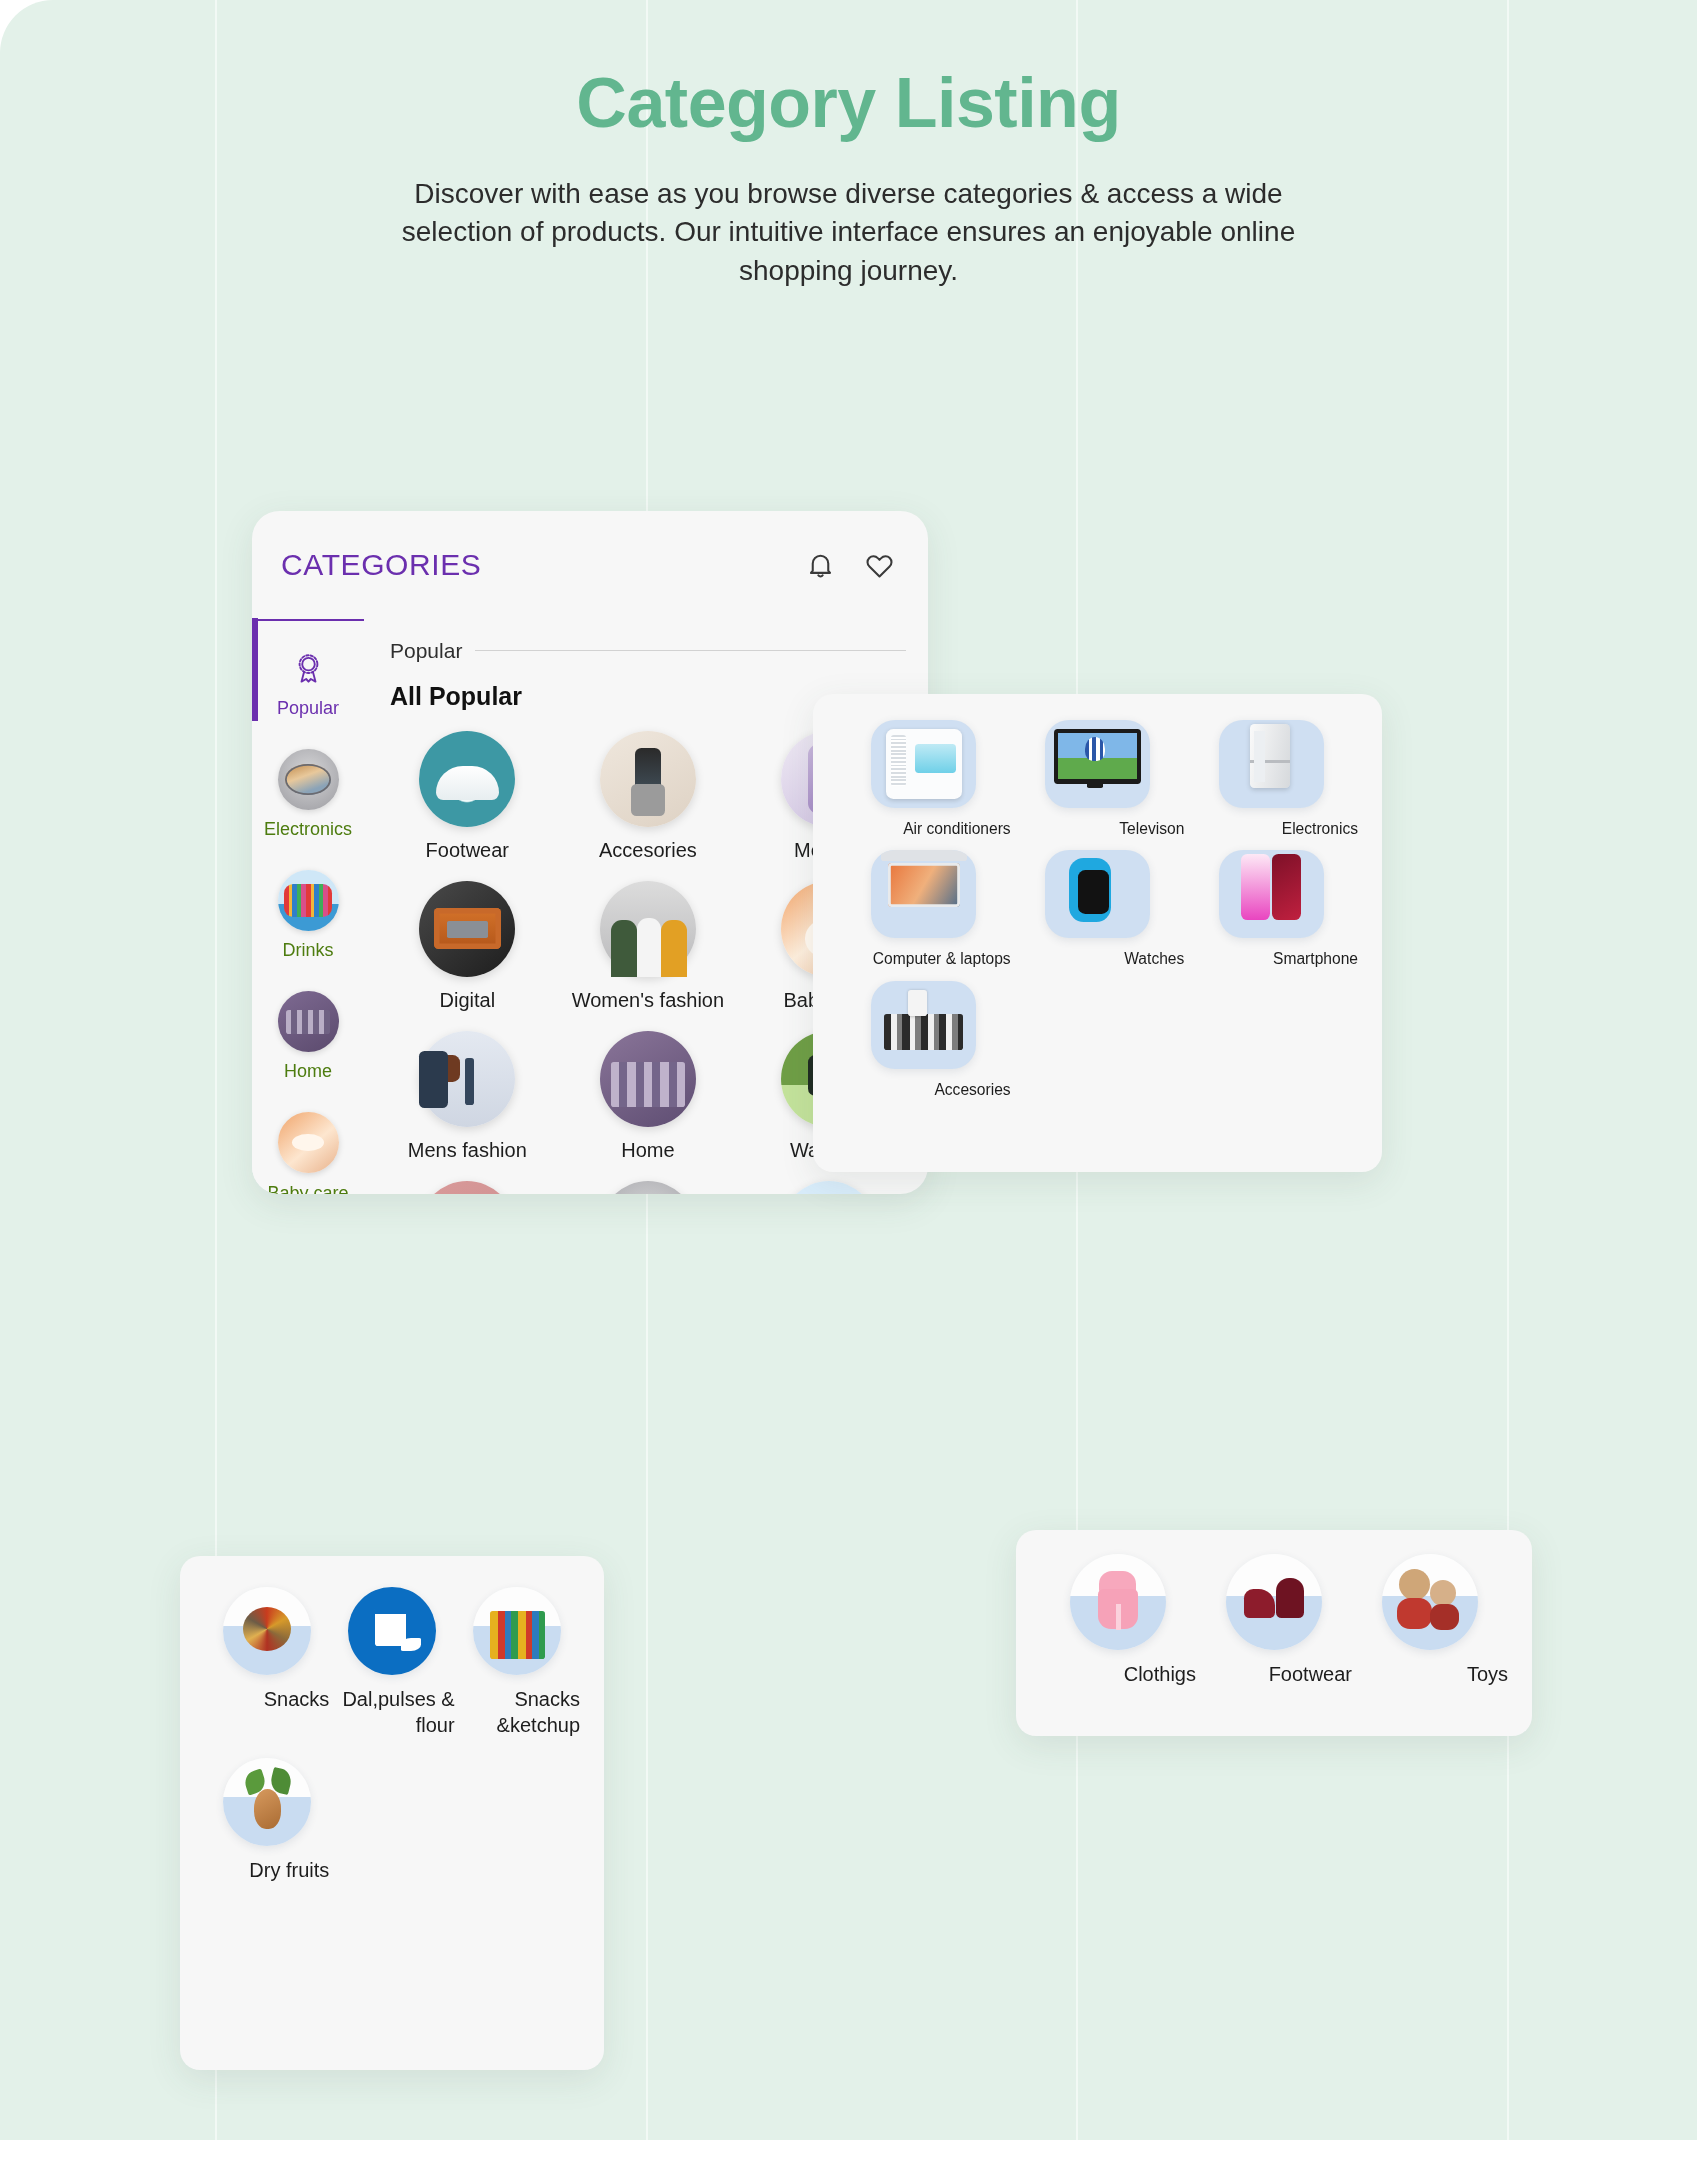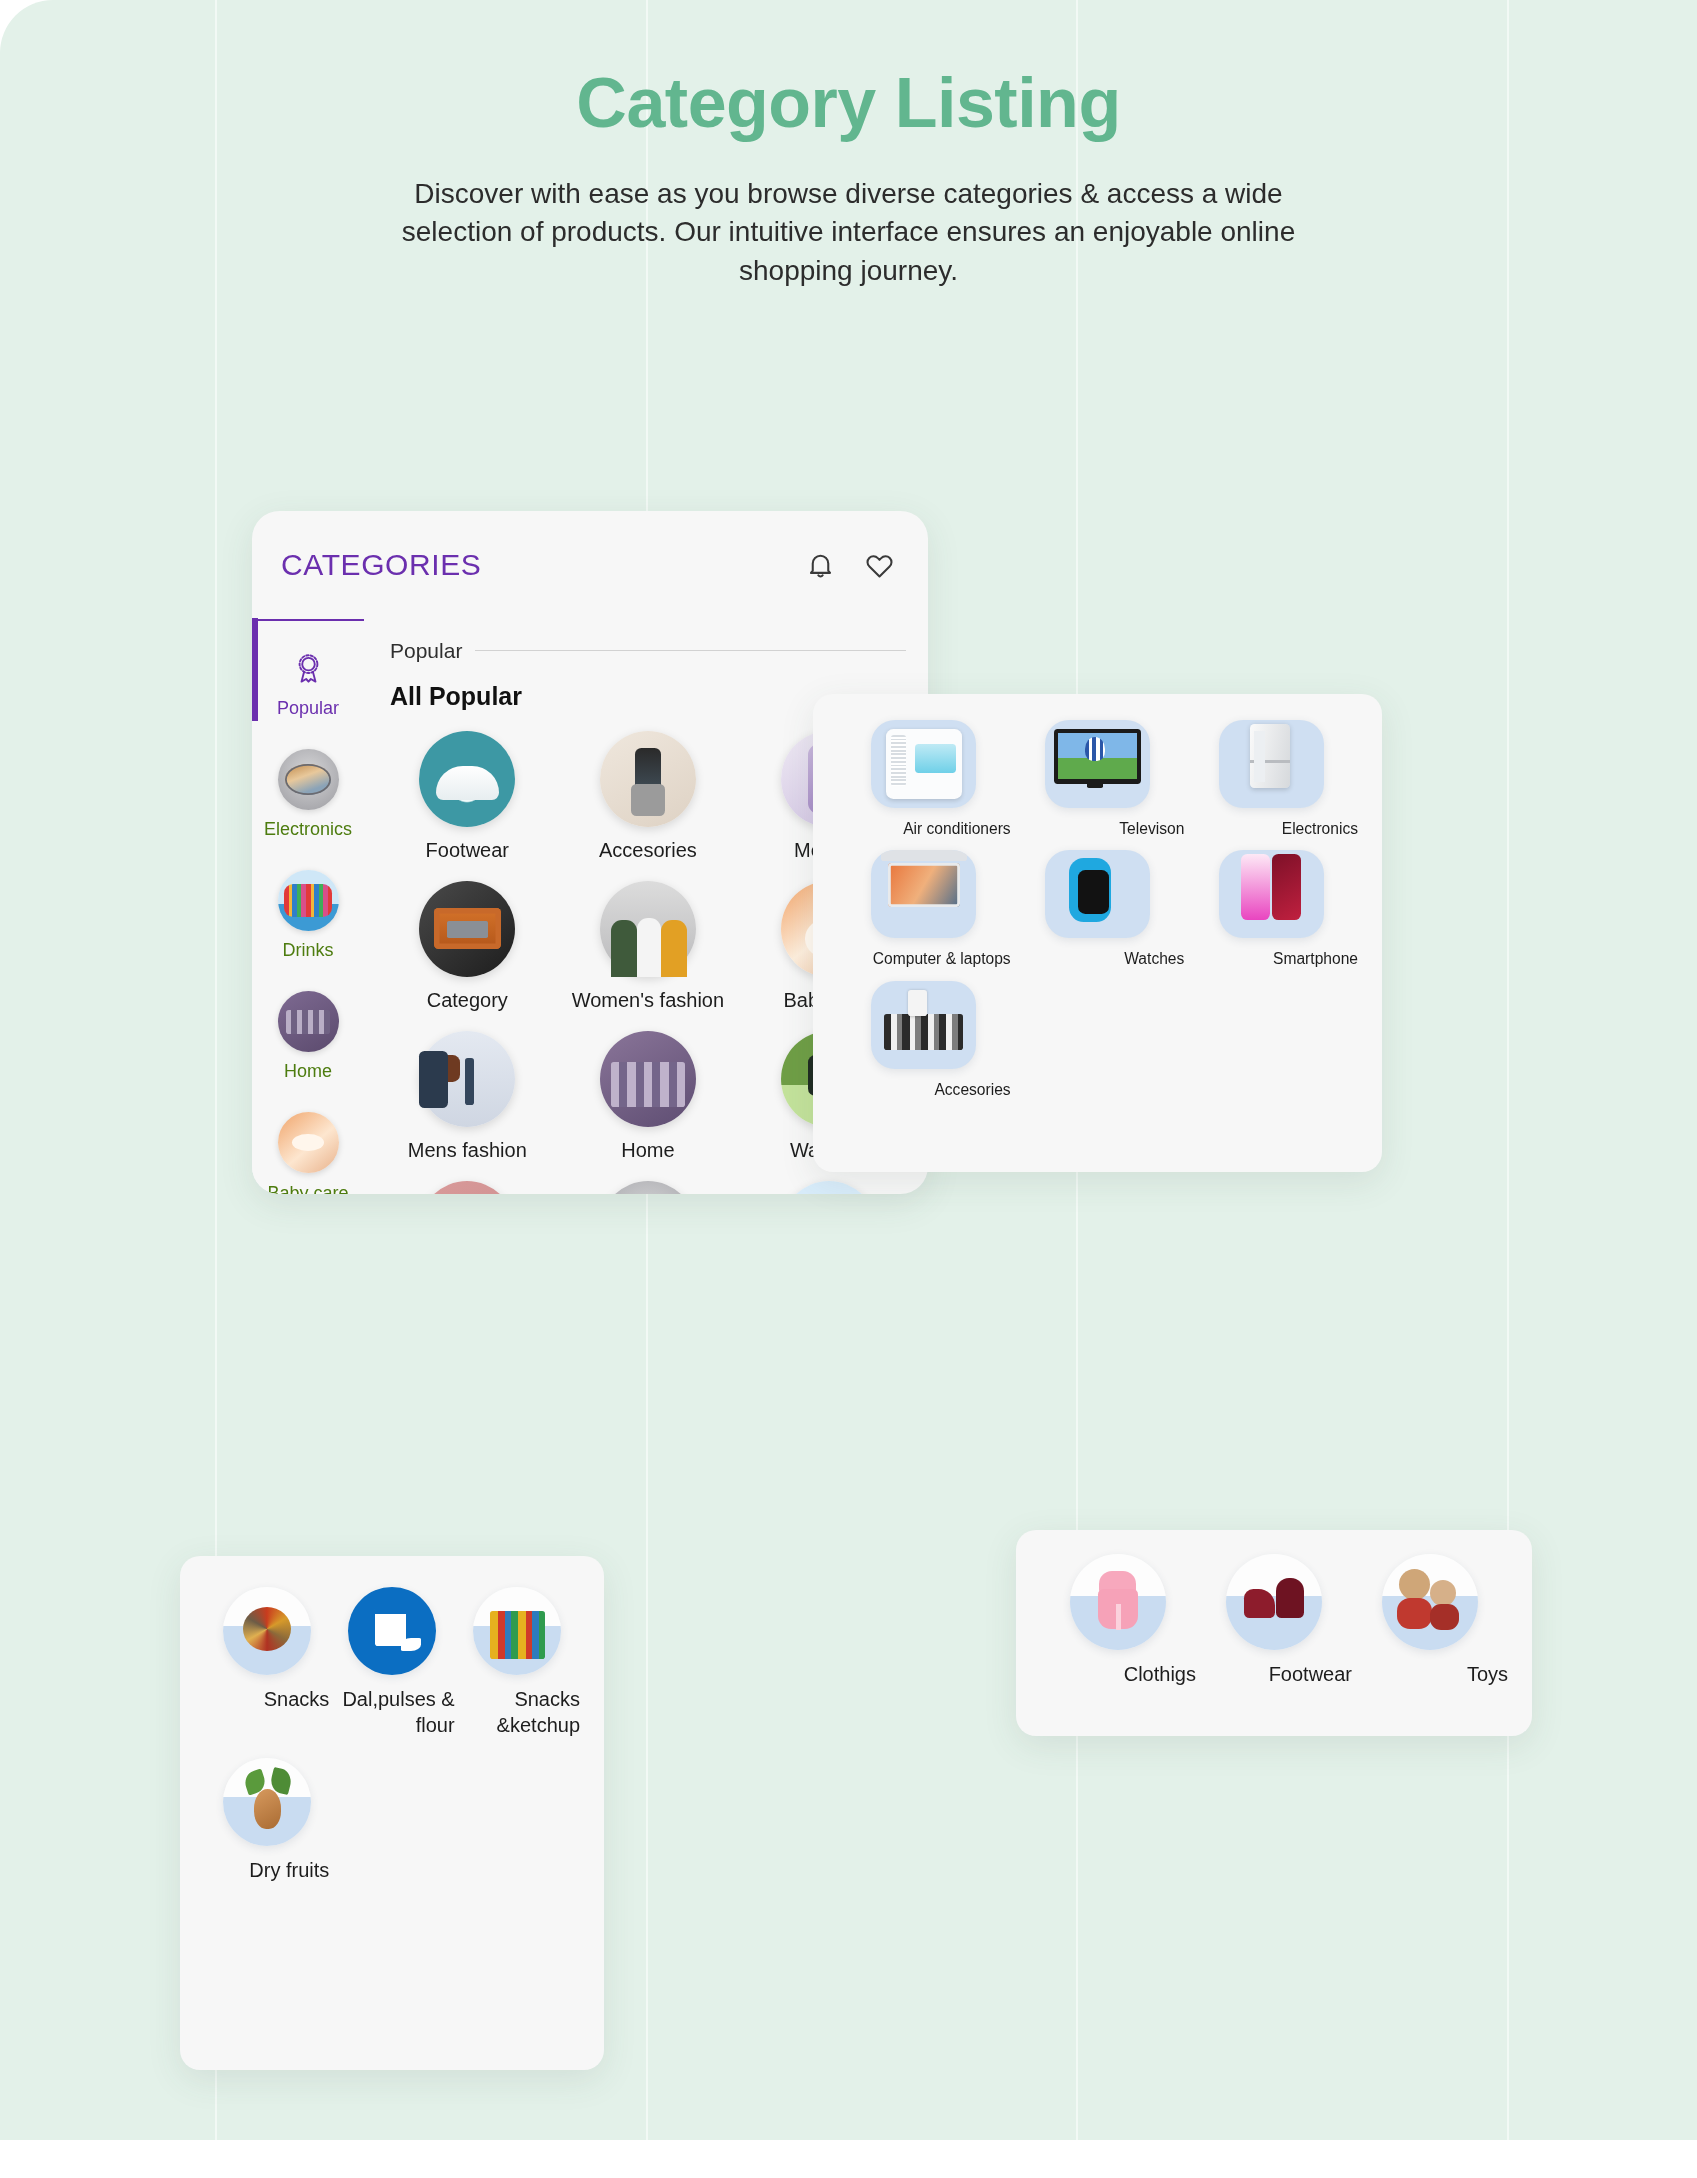--- a/index.html
+++ b/index.html
@@ -364,21 +364,21 @@
             <div class="ph" style="margin:13px 27.5px;border-radius:11px;background:linear-gradient(#c9b7dd,#a98fc8)"></div>
           </div>
           <div class="cat-label">Mobiles</div>
         </div>
 
         <div class="cat-cell">
           <div class="cat-thumb" style="background:linear-gradient(140deg,#4a4a4a 0%,#1d1d1d 100%);position:relative">
             <div class="ph" style="margin:27.5px 14.7px;border-radius:4.6px;background:linear-gradient(#d4732a,#b3561a);box-shadow:inset 0 0 0 5.5px #c8692a"></div>
             <div class="ph" style="top:40px;left:27.5px;right:27.5px;bottom:39px;background:#8a8f96;border-radius:1.8px"></div>
           </div>
-          <div class="cat-label">Category</div>
+          <div class="cat-label">Digital</div>
         </div>
 
         <div class="cat-cell">
           <div class="cat-thumb" style="background:linear-gradient(#dcdcdc,#b9b9bb);position:relative">
             <div class="ph" style="top:39px;left:11px;width:26px;bottom:0;background:#3f5a3b;border-radius:11px 11px 0 0"></div>
             <div class="ph" style="top:37px;left:37px;width:24px;bottom:0;background:#f4f4f4;border-radius:11px 11px 0 0"></div>
             <div class="ph" style="top:39px;left:61px;width:26px;bottom:0;background:#e2a024;border-radius:11px 11px 0 0"></div>
           </div>
           <div class="cat-label">Women's fashion</div>
         </div>

